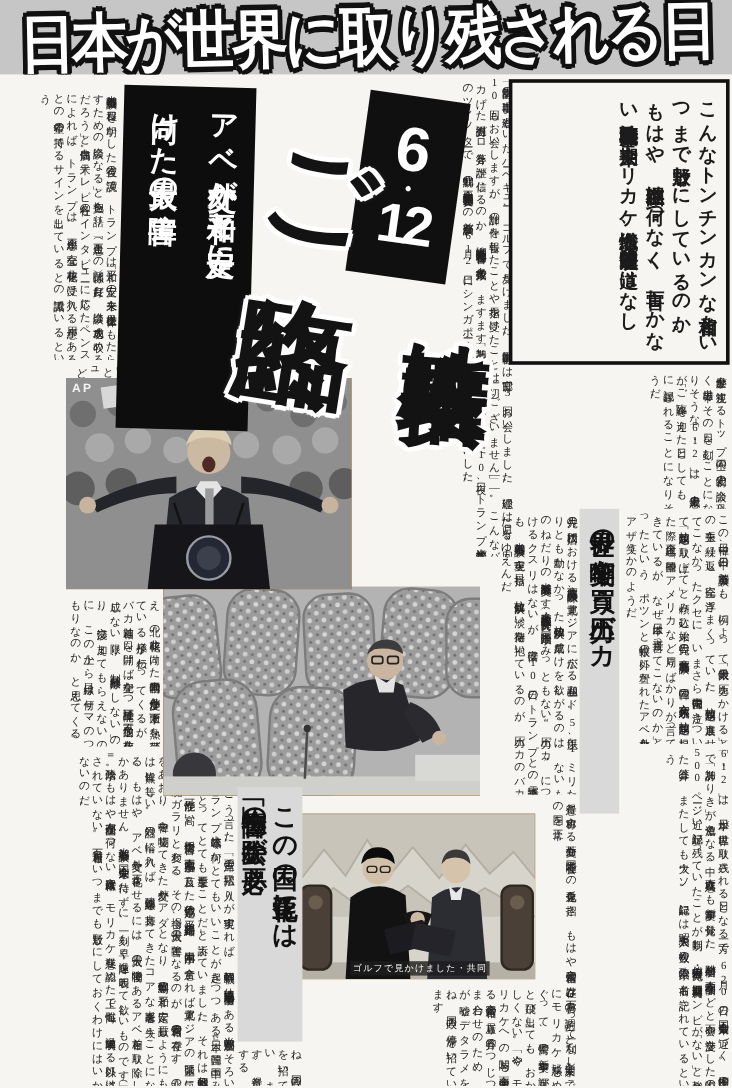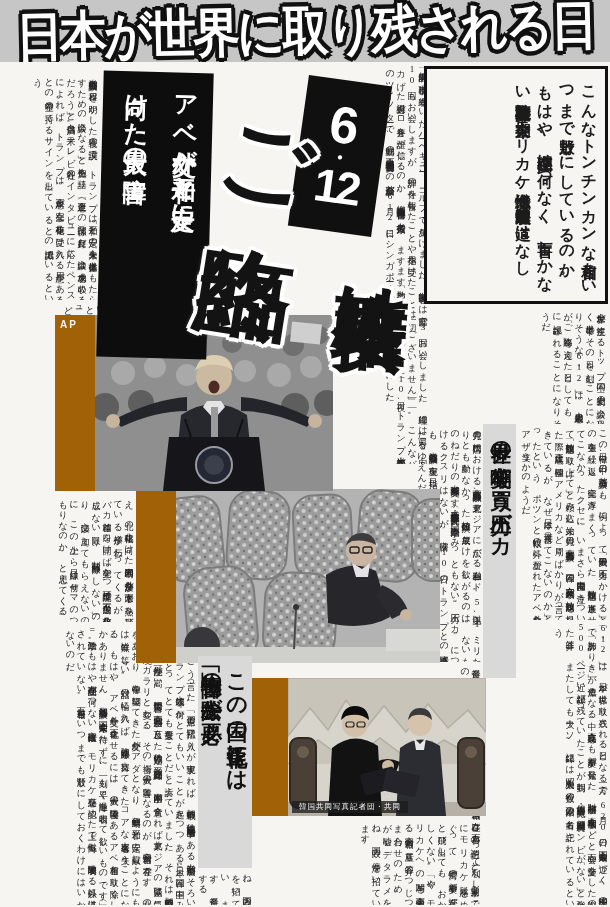--- a/index.html
+++ b/index.html
@@ -47,21 +47,21 @@
            font-size:15.5px;line-height:1.42;overflow:hidden;}
   
   .sechead{position:absolute;background:#d9d9d9;z-index:4;writing-mode:vertical-rl;
            text-orientation:upright;font-family:"Liberation Sans","DejaVu Sans",sans-serif;
            font-weight:900;font-size:21px;color:#111;line-height:1.28;padding:3px 2px;
            box-sizing:border-box;overflow:hidden;}
   #sec1{left:483px;top:424px;width:33px;height:254px;}
   #sec2{left:198px;top:656px;width:54px;height:212px;line-height:1.22;}
   #sec2 span{display:block;}
   
-  .photo{position:absolute;overflow:hidden;z-index:3;background:#a16207;padding-left:40px;}
+  .photo{position:absolute;overflow:hidden;z-index:3;background:#a16207;}
   #ph-trump{left:55px;top:315px;width:238px;height:176px;}
   #ph-abe{left:136px;top:489px;width:264px;height:174px;z-index:2;}
   #ph-summit{left:248px;top:678px;width:198px;height:138px;}
   #ap{position:absolute;left:5px;top:4px;color:#f2f2f2;font-size:10px;font-weight:700;
       font-family:"Liberation Sans","DejaVu Sans",sans-serif;letter-spacing:2px;z-index:2;}
   #summit-cap{position:absolute;left:44px;bottom:3px;width:116px;height:12px;
       background:rgba(30,30,30,.78);color:#fff;font-size:7.5px;line-height:12px;
       text-align:center;font-family:"Liberation Sans","DejaVu Sans",sans-serif;z-index:2;
       letter-spacing:1px;white-space:nowrap;overflow:hidden;}
   
@@ -220,21 +220,21 @@
       <path d="M112 70 Q132 54 152 68 L158 138 L108 138 Z" fill="#2c2c33"></path>
       <circle cx="132" cy="46" r="12" fill="#d6c3ab"></circle>
       <path d="M120 42 Q122 30 132 30 Q143 30 144 42 Q136 34 124 38 Z" fill="#3a3a3a"></path>
       <path d="M126 60 L132 66 L138 60 L136 72 L128 72 Z" fill="#e8e8e8"></path>
 
       <path d="M88 84 Q99 78 112 84 L108 94 Q99 88 92 94 Z" fill="#151515"></path>
       <circle cx="100" cy="88" r="6" fill="#cdbaa2"></circle>
       <rect x="74" y="92" width="34" height="22" rx="2" fill="#1c1c20" transform="rotate(-14 91 103)"></rect>
       <rect x="96" y="94" width="34" height="22" rx="2" fill="#24242a" transform="rotate(12 113 105)"></rect>
     </svg>
-    <div id="summit-cap">韓国共同写真記者団・共同</div>
+    <div id="summit-cap">ゴルフで見かけました・共同</div>
   </div>
 
   <div id="box612">
     <span class="n6">6</span>
     <span class="dot">・</span>
     <span class="n12">12</span>
   </div>
 
   <div class="bigv" id="hl-abe">安倍政権は</div>
   <div class="bigv" id="hl-gorinju">ご臨終</div>

